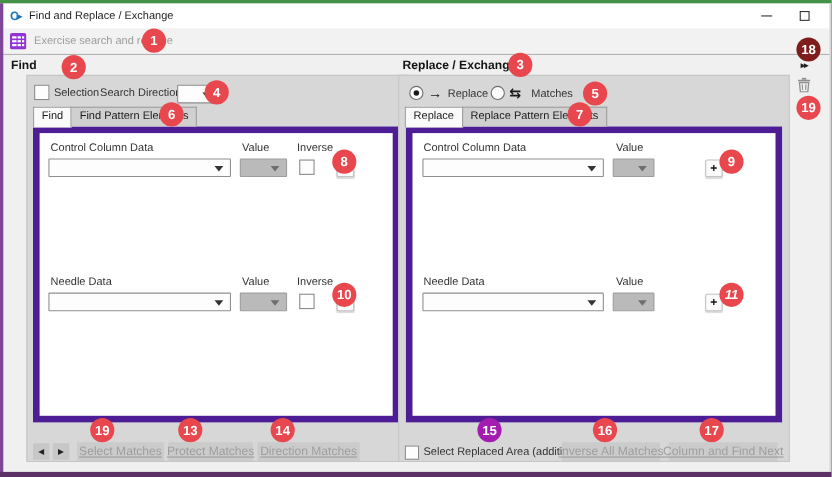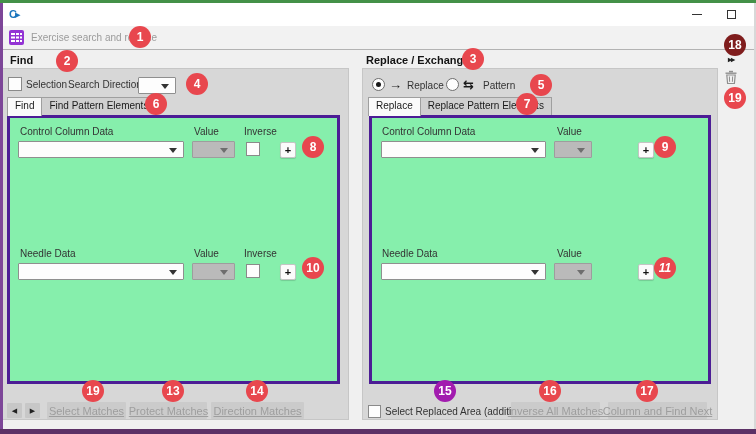--- a/index.html
+++ b/index.html
@@ -36,21 +36,21 @@
     display:flex; align-items:center;
   }
   #toolbar-icon { margin-left:6px; display:block; }
   #toolbar-label { margin-left:7px; font-size:10px; color:#9b9b9b; }
 
   .section-header { position:absolute; font-size:11px; font-weight:bold; color:#141414; z-index:1; }
   #find-header { left:10px; top:54px; }
   #replace-header { left:366px; top:54px; }
 
   .panel { position:absolute; top:68px; height:352px; background:#d7d7d7; border:1px solid #c6c6c6; }
-  #find-panel { left:1px; width:348px; }
+  #find-panel { left:24px; width:348px; }
   #replace-panel { left:362px; width:356px; }
 
   .cb {
     width:14px; height:14px; background:#fdfdfd; border:1px solid #8a8a8a; display:inline-block;
   }
   .radio {
     width:13px; height:13px; background:#fdfdfd; border:1px solid #6e6e6e; border-radius:50%;
     display:inline-block; position:relative;
   }
   .radio.checked::after {
@@ -72,21 +72,21 @@
   .dd.disabled::after { border-top-color:#6e6e6e; }
 
   .tabbar { position:absolute; left:5px; top:28px; display:flex; z-index:2; }
   .tab {
     height:18px; padding:2px 7px 0 7px; font-size:10px; color:#1a1a1a; white-space:nowrap;
     background:#d0d0d0; border:1px solid #9f9f9f; border-bottom:none; margin-right:-1px;
   }
   .tab.active { background:#fafafa; height:19px; position:relative; z-index:3; }
 
   .box {
-    position:absolute; top:46px; height:269px; background:#86efac; border:3px solid #4c1d95;
+    position:absolute; top:46px; height:269px; background:#ffffff; border:6px solid #4c1d95;
   }
   #find-box { left:5px; width:333px; }
   #replace-box { left:6px; width:342px; }
   .fieldlabel { position:absolute; font-size:10px; color:#333; white-space:nowrap; }
 
   .plusbtn {
     position:absolute; width:16px; height:16px; background:#fbfbfb; border:1px solid #c4c4c4;
     border-radius:2px; font-size:11px; font-weight:bold; color:#111;
     display:flex; align-items:center; justify-content:center;
     box-shadow:0 1px 1px rgba(0,0,0,0.15);
@@ -121,20 +121,21 @@
 
 <div id="window">
 
   <div class="edge" id="edge-top"></div>
   <div class="edge" id="edge-left"></div>
   <div class="edge" id="edge-bottom"></div>
   <div class="edge" id="edge-right"></div>
 
   <div id="titlebar">
     <span class="app-icon">C▸</span>
+    <span id="title-text">Find and Replace / Exchange</span>
     <div class="win-btn" id="btn-min">
       <span class="glyph-min"></span>
     </div>
     <div class="win-btn" id="btn-max">
       <span class="glyph-max"></span>
     </div>
   </div>
 
   <div id="toolbar">
     <svg id="toolbar-icon" width="15" height="15" viewBox="0 0 15 15">
@@ -199,21 +200,21 @@
     <button class="btn" style="left:209px;top:333px;width:93px;">Direction Matches</button>
   </div>
 
   <div class="panel" id="replace-panel">
 
     <span class="radio checked" style="position:absolute;left:9px;top:9px;"></span>
     <span class="arrow-glyph" style="position:absolute;left:26px;top:9px;">→</span>
     <span class="lbl" style="position:absolute;left:44px;top:11px;">Replace</span>
     <span class="radio" style="position:absolute;left:83px;top:9px;"></span>
     <span class="exch-glyph" style="position:absolute;left:100px;top:9px;">⇆</span>
-    <span class="lbl" style="position:absolute;left:120px;top:11px;">Pattern</span>
+    <span class="lbl" style="position:absolute;left:120px;top:11px;">Matches</span>
 
     <div class="tabbar">
       <div class="tab active">Replace</div>
       <div class="tab">Replace Pattern Elements</div>
     </div>
 
     <div class="box" id="replace-box">
       <span class="fieldlabel" style="left:10px;top:8px;">Control Column Data</span>
       <span class="fieldlabel" style="left:185px;top:8px;">Value</span>
       <div class="dd" style="left:9px;top:23px;width:165px;"></div>

